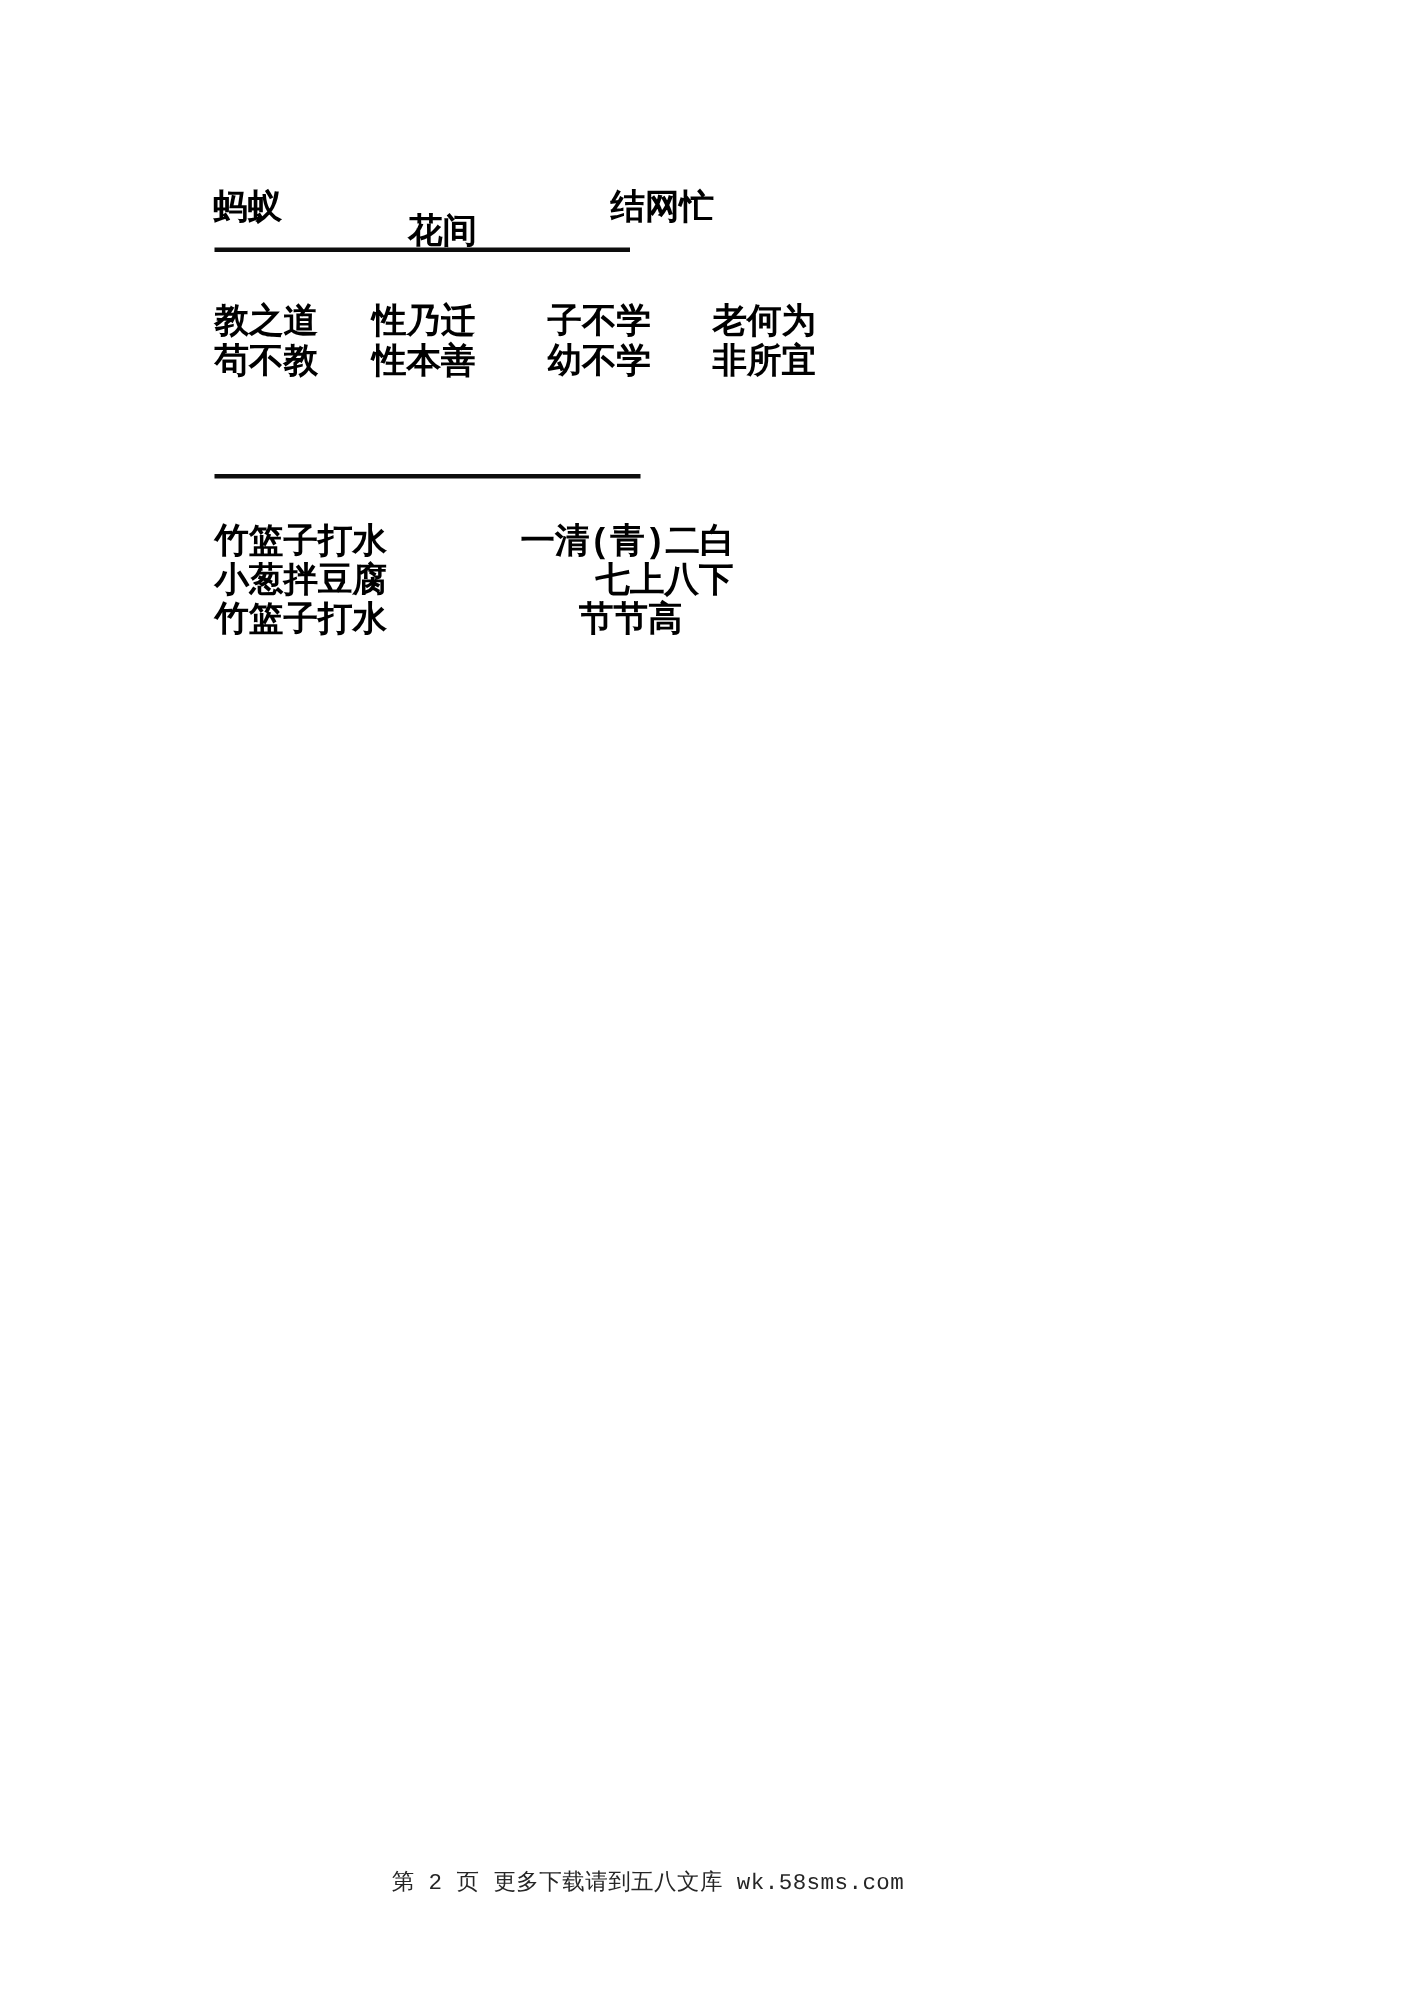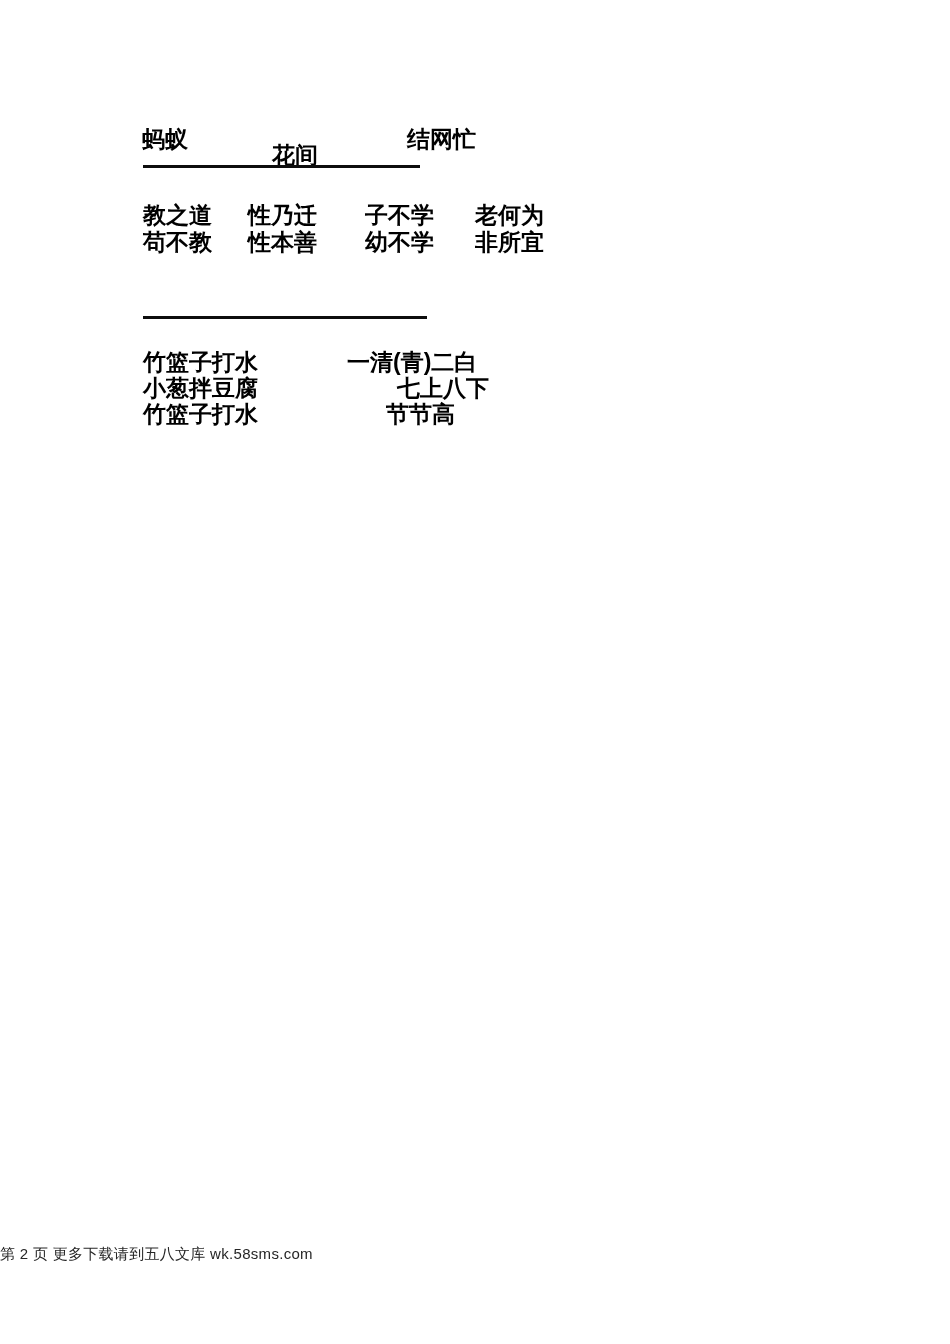--- a/index.html
+++ b/index.html
@@ -6,21 +6,21 @@
     margin: 0;
     padding: 0;
     background: #ffffff;
   }
   .page {
     position: relative;
     width: 950px;
     height: 1344px;
     background: #ffffff;
     overflow: hidden;
-    font-family: Liberation Sans, sans-serif;
+    font-family: Liberation Mono, monospace;
     color: #000000;
   }
 
   
   .word-row {
     position: absolute;
     top: 126px;
     left: 0;
     width: 950px;
     height: 27px;
@@ -78,21 +78,21 @@
   .prow-2 .right { left: 259px; }
   .prow-3 .right { left: 234px; margin-left: 20px; }
   .prow-4 .right { left: 243px; }
 
   
   .footer {
     position: absolute;
     top: 1245px;
     left: 0;
     width: 864px;
-    text-align: left;
+    text-align: center;
     font-size: 15px;
     font-weight: normal;
     color: #262626;
     letter-spacing: 0.3px;
   }
 </style>
 </head>
 <body>
 
 <div class="page">

